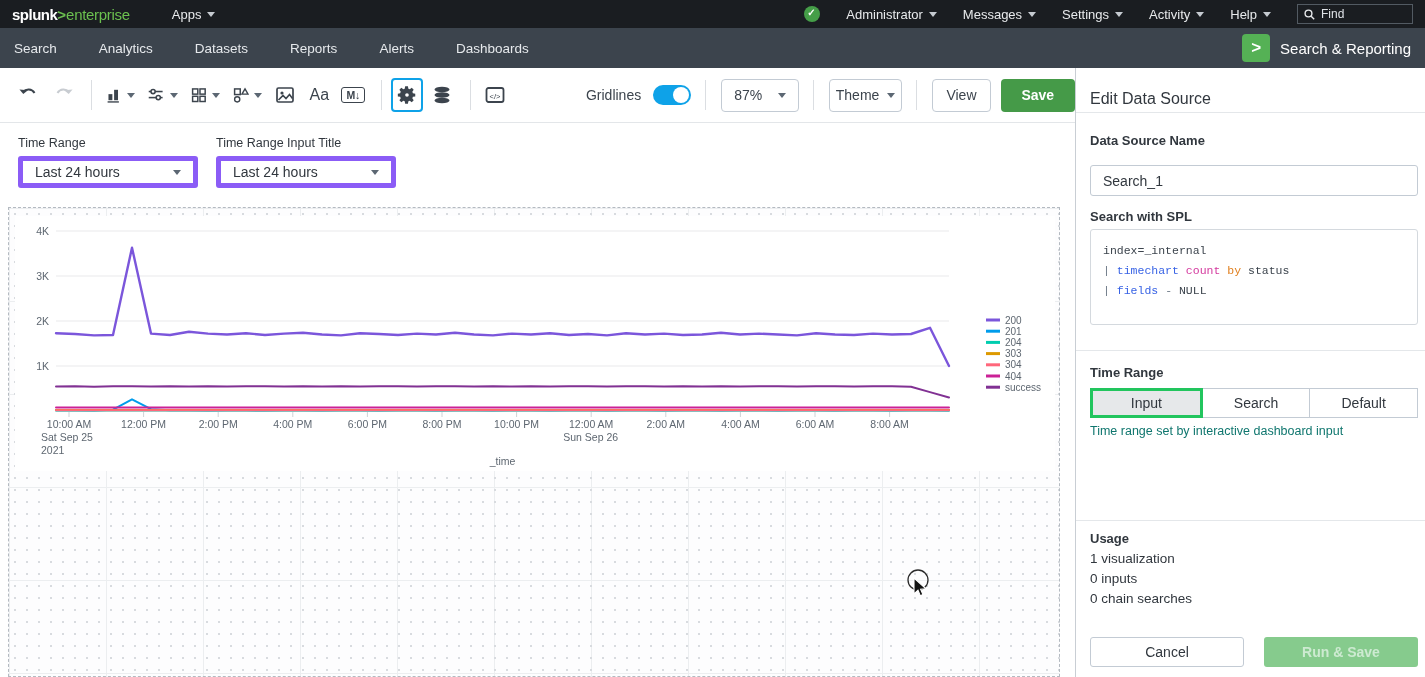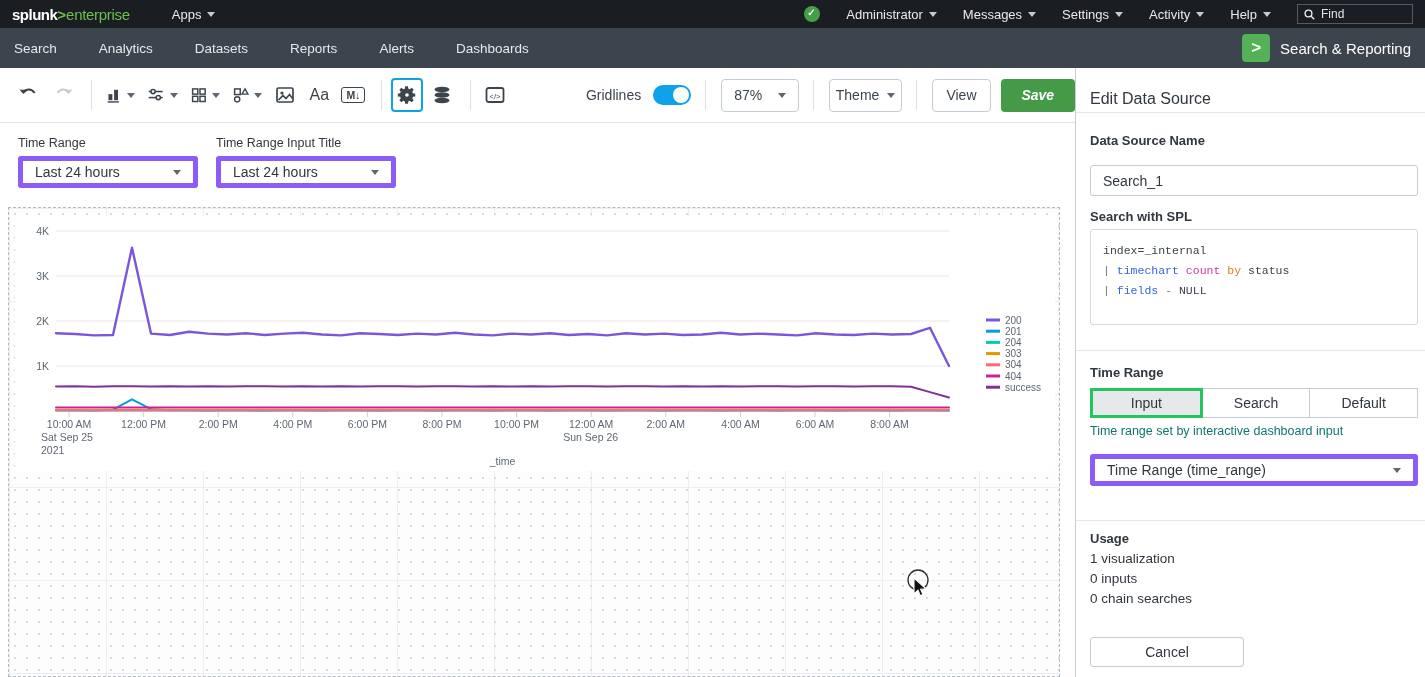--- a/index.html
+++ b/index.html
@@ -264,21 +264,21 @@
     </div>
     <div class="tsep" style="margin-left:14px;"></div>
     <div class="btn theme-btn" style="margin-left:6px;">
       <span>Theme</span>
       <span class="caret"></span>
     </div>
     <div class="tsep" style="margin-left:14px;"></div>
     <div class="btn view-btn" style="margin-left:6px;">
       <span>View</span>
     </div>
-    <div class="btn save-btn" style="margin-left:10px;font-style:italic;">
+    <div class="btn save-btn" style="margin-left:10px;">
       <span>Save</span>
     </div>
   </div>
 
   <div class="ctl-label" style="left:18px; top:136px;">Time Range</div>
   <div class="dd" style="left:18px; top:156px; width:180px;">
     <span class="dd-val">Last 24 hours</span>
     <span class="caret"></span>
   </div>
   <div class="ctl-label" style="left:216px; top:136px;">Time Range Input Title</div>
@@ -368,27 +368,24 @@
     <div class="pdiv" style="top:282px;"></div>
     <div class="plabel" style="top:297px;">Time Range</div>
 
     <div class="seg">
       <div class="seg-cell selected">Input</div>
       <div class="seg-cell">Search</div>
       <div class="seg-cell">Default</div>
     </div>
     <div class="helper">Time range set by interactive dashboard input</div>
 
-    <div class="dd" style="top:386px; height:32px;">
-      <span class="dd-val">Time Range (time_range)</span>
-      <span class="caret"></span>
-    </div>
 
     <div class="pdiv" style="top:452px;"></div>
     <div class="plabel" style="top:463px;">Usage</div>
     <div class="ptext" style="top:483px;">1 visualization</div>
     <div class="ptext" style="top:503px;">0 inputs</div>
     <div class="ptext" style="top:523px;">0 chain searches</div>
 
     <div class="pbtn cancel-btn">Cancel</div>
+    <div class="pbtn runsave-btn">Run &amp; Save</div>
   </div>
 
 </div>
 
 </body></html>

